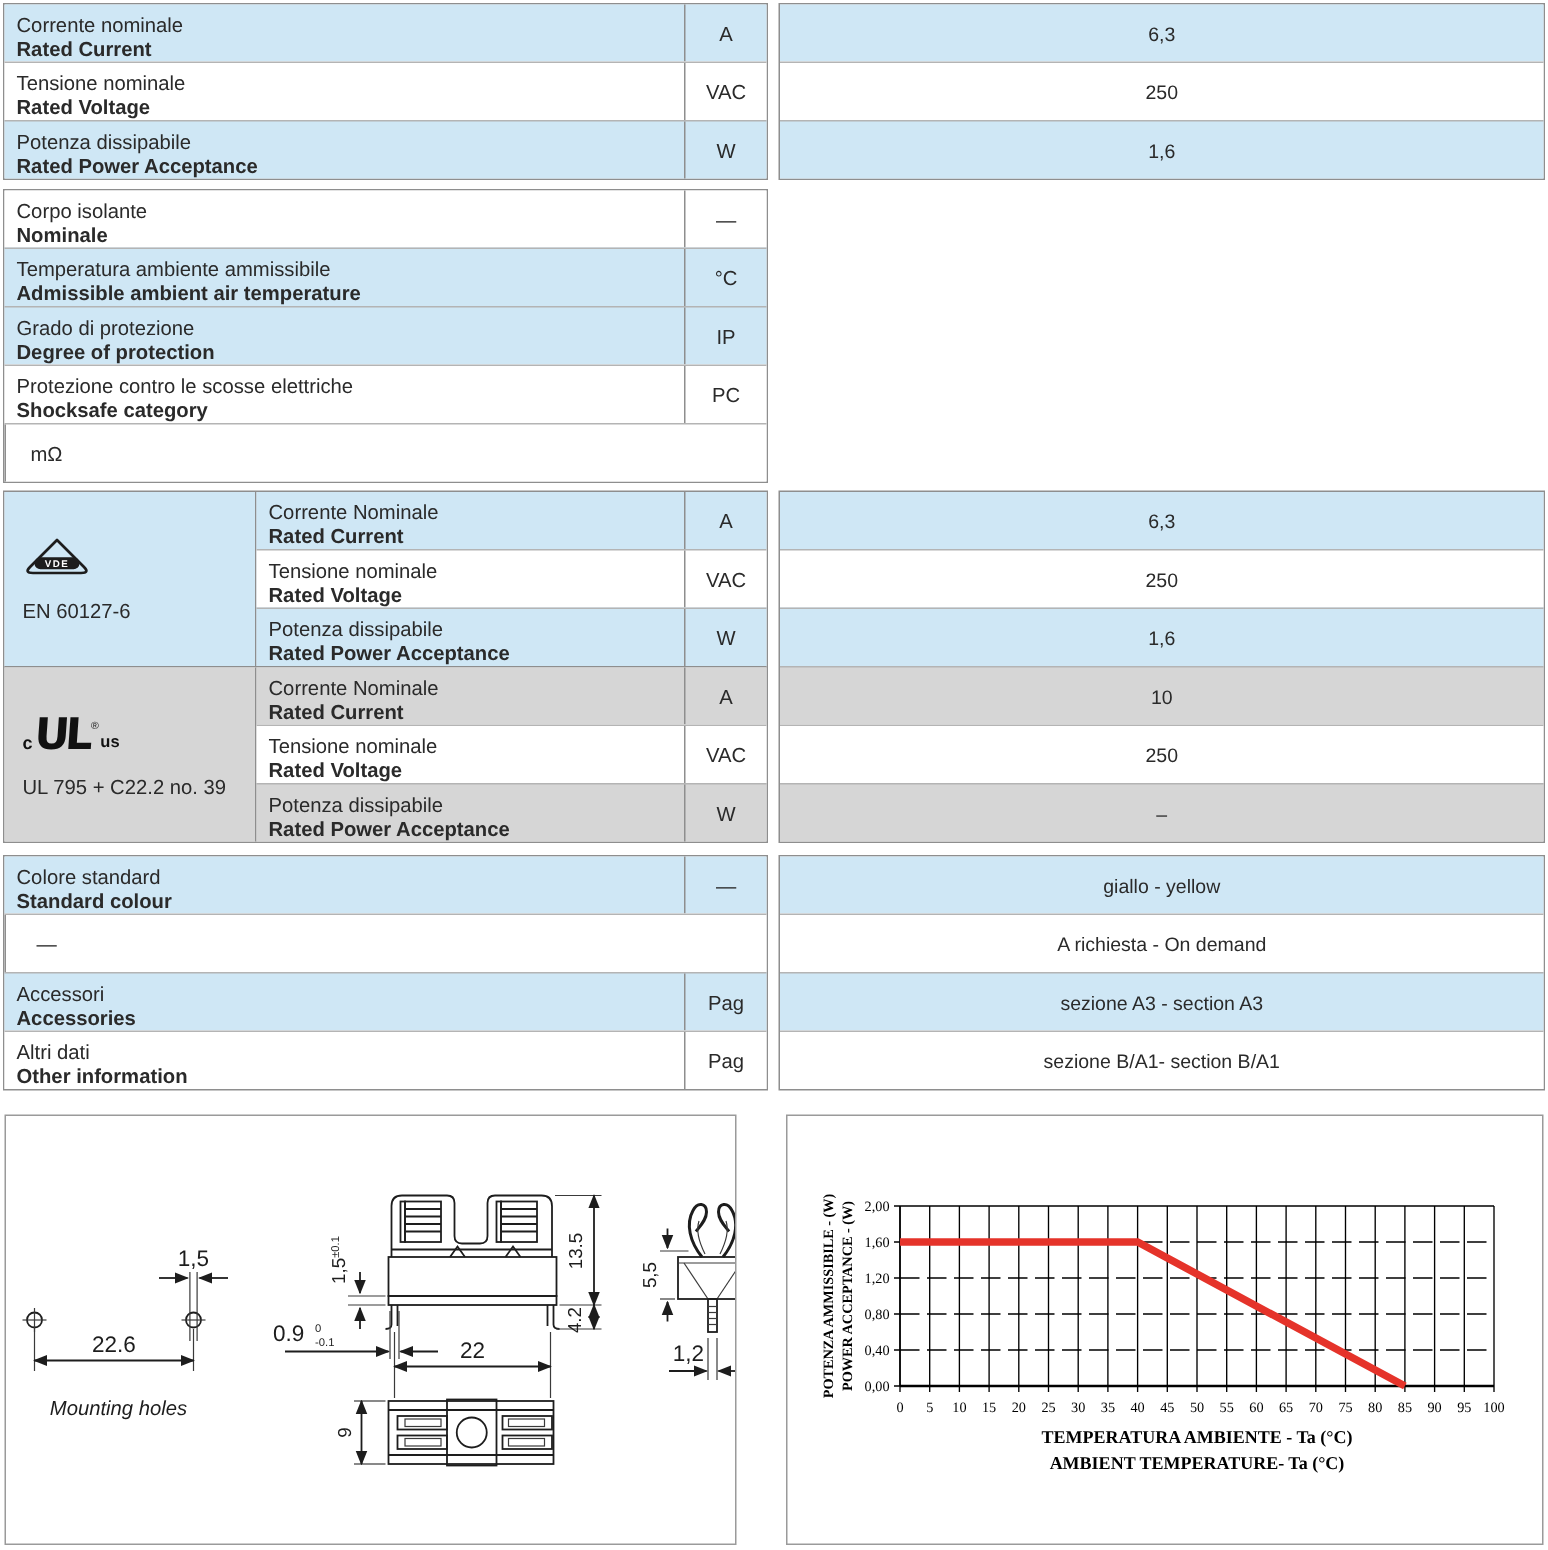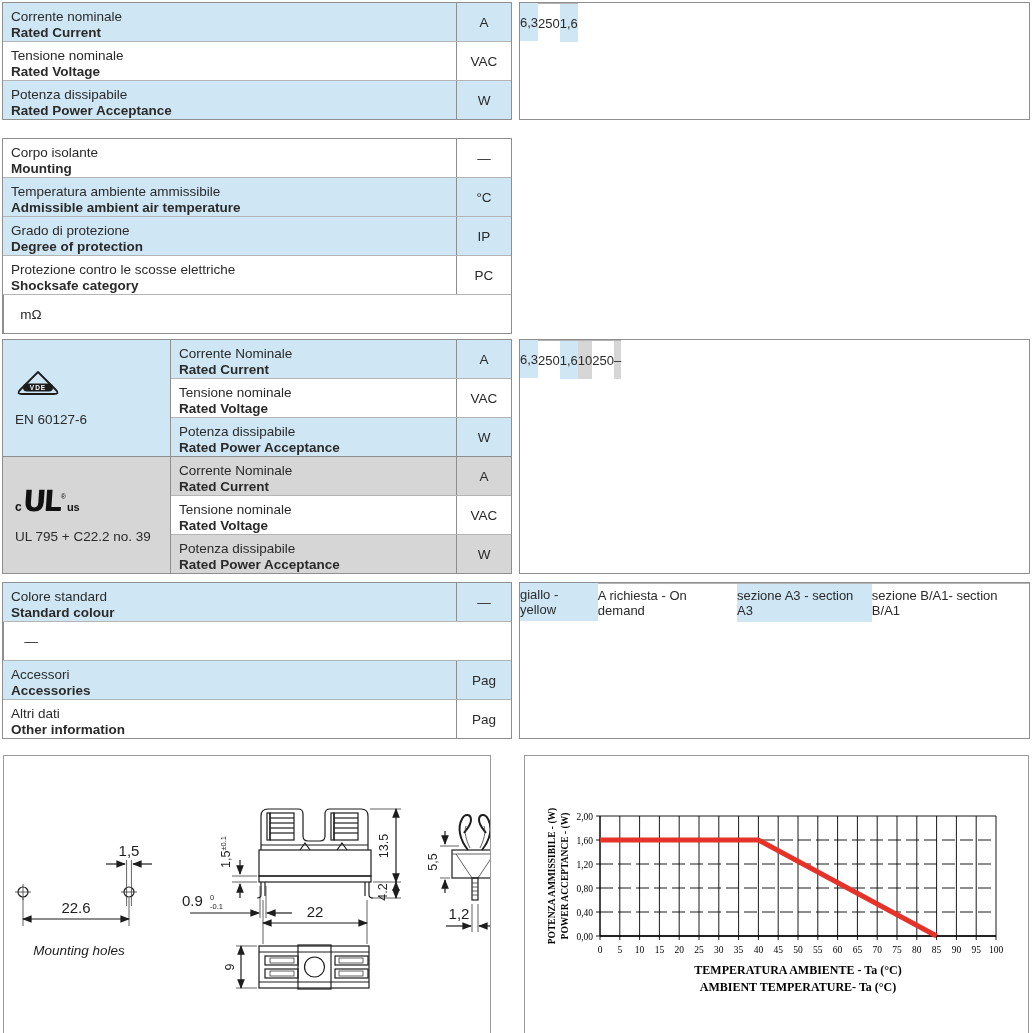--- a/index.html
+++ b/index.html
@@ -1,22 +1,22 @@
 <!DOCTYPE html>
 <html><head>
 <meta charset="utf-8">
 <style>
   html,body{margin:0;padding:0;background:#fff}
   body{width:1032px;height:1033px;font-family:"Liberation Sans",sans-serif;color:#2a2a2a;-webkit-font-smoothing:antialiased}
   .page{padding:2px}
   .block{display:flex}
-  .mt1{margin-top:18px}.mt2{margin-top:5px}.mt3{margin-top:8px}.mtp{margin-top:16px}
+  .mt1{margin-top:6px}.mt2{margin-top:5px}.mt3{margin-top:8px}.mtp{margin-top:16px}
   .box{border:1px solid #8e8e8e;box-sizing:border-box;background:#fff}
   .left-box{width:510px;display:flex;flex-direction:column}
-  .right-box{flex:1;margin-left:7px;display:flex;flex-direction:row}
+  .right-box{flex:1;margin-left:7px;display:flex;flex-direction:column}
   .row{display:flex;height:38px;box-sizing:content-box}
   .sep{border-top:1px solid #b4b4b4}
   .lbl{flex:1;display:flex;flex-direction:column;justify-content:flex-end;padding-left:8px}
   .it{font-size:13.5px;line-height:16px}
   .en{font-size:13.5px;line-height:16px;font-weight:bold}
   .unit{width:54px;border-left:1px solid #8e8e8e;display:flex;align-items:center;justify-content:center;font-size:13.5px}
   .val{flex:1;display:flex;align-items:center;justify-content:center;font-size:13px}
   .r-blue{background:#cfe7f5}
   .r-white{background:#fff}
   .r-gray{background:#d6d6d6}
@@ -91,21 +91,21 @@
           <div class="val">1,6</div>
         </div>
     </div>
   </div>
 
   <div class="block mt1">
     <div class="box left-box">
       <div class="row r-white">
         <div class="lbl">
             <span class="it">Corpo isolante</span>
-            <span class="en">Mounting</span>
+            <span class="en">Nominale</span>
           </div>
         <div class="unit">—</div>
       </div>
       <div class="row r-blue sep">
         <div class="lbl">
             <span class="it">Temperatura ambiente ammissibile</span>
             <span class="en">Admissible ambient air temperature</span>
           </div>
         <div class="unit">°C</div>
       </div>

